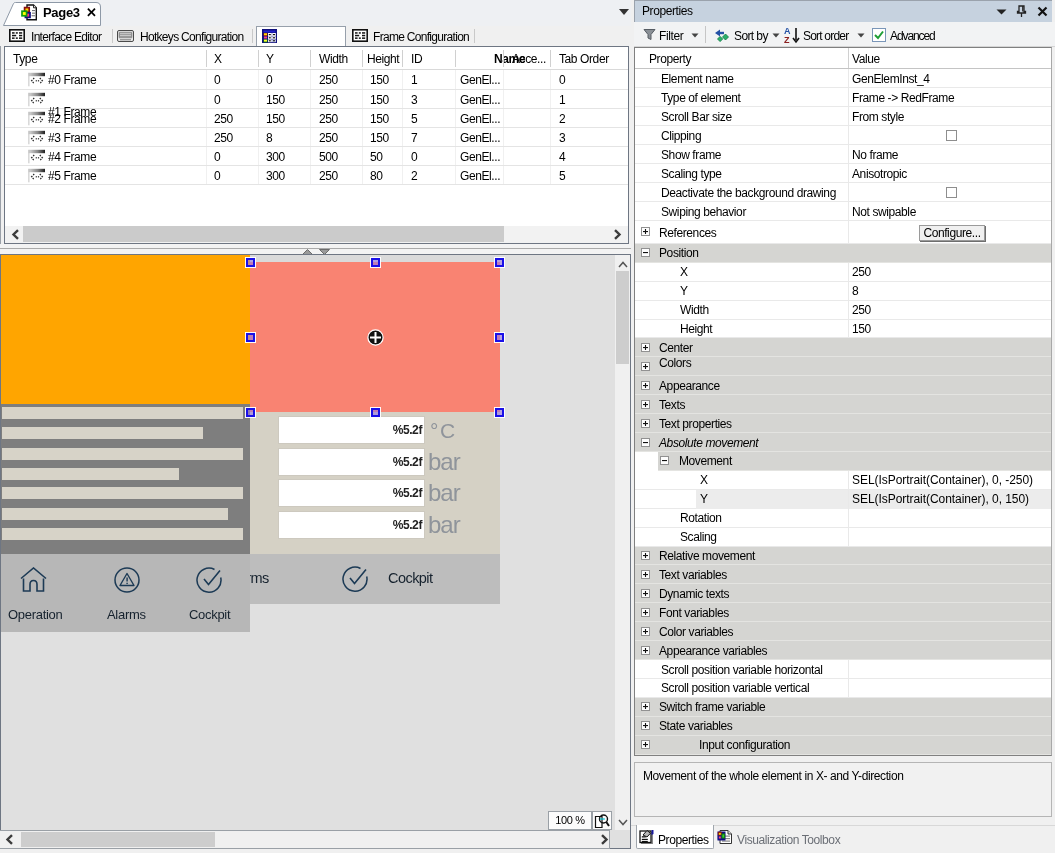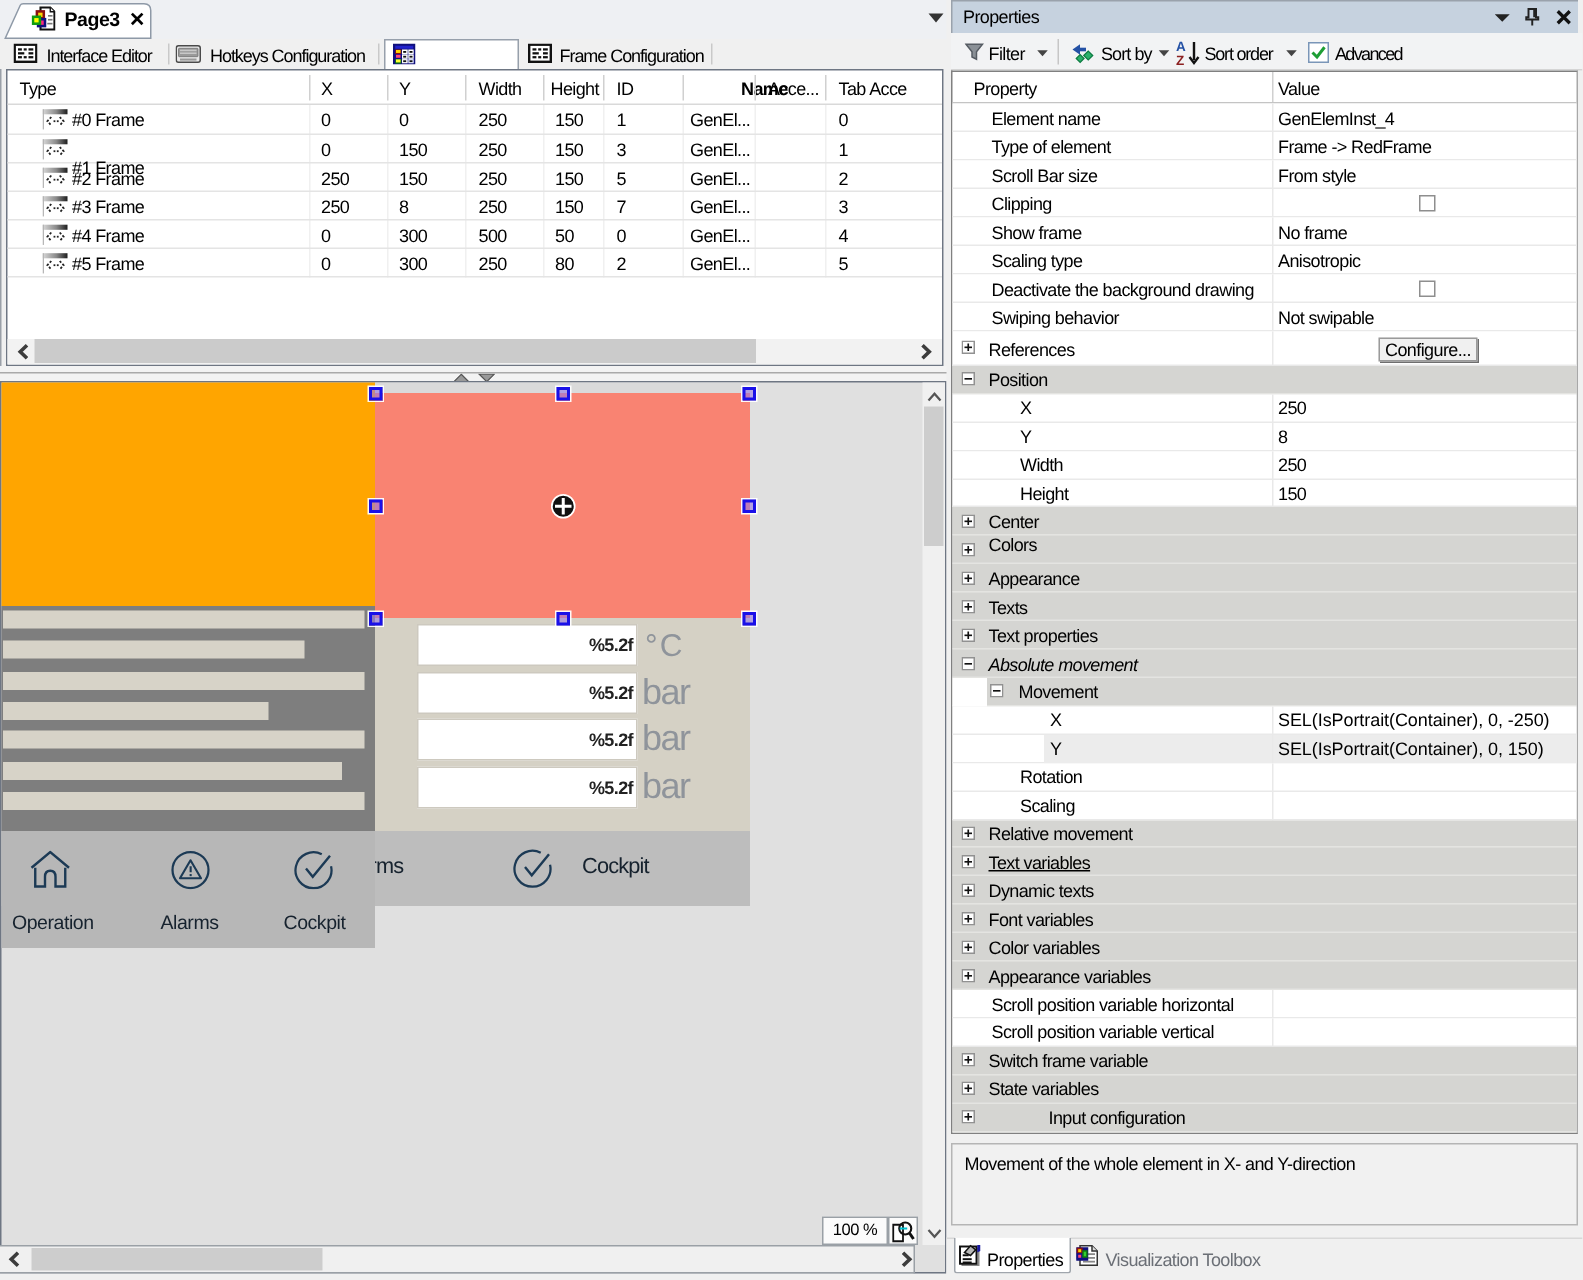--- a/index.html
+++ b/index.html
@@ -91,21 +91,21 @@
 <div class="abs" style="left:4px;top:46px;width:625px;height:198px;background:#fff;border:1px solid #6e7683;"></div>
 <div class="abs" style="left:0;top:46px;width:1px;height:198px;background:#9aa0a8;"></div>
 <div class="abs t12" style="left:13px;top:52px;">Type</div>
 <div class="abs t12" style="left:214px;top:52px;">X</div>
 <div class="abs t12" style="left:266px;top:52px;">Y</div>
 <div class="abs t12" style="left:319px;top:52px;">Width</div>
 <div class="abs t12" style="left:367px;top:52px;">Height</div>
 <div class="abs t12" style="left:411px;top:52px;">ID</div>
 <div class="abs t12" style="left:494px;top:52px;font-weight:bold;">Name</div>
 <div class="abs t12" style="left:512px;top:52px;">Acce...</div>
-<div class="abs t12" style="left:559px;top:52px;">Tab Acce</div>
+<div class="abs t12" style="left:559px;top:52px;">Tab Order</div>
 <div class="abs" style="left:205.5px;top:50px;width:1px;height:17px;background:#d0d0d0;"></div>
 <div class="abs" style="left:257.5px;top:50px;width:1px;height:17px;background:#d0d0d0;"></div>
 <div class="abs" style="left:309.5px;top:50px;width:1px;height:17px;background:#d0d0d0;"></div>
 <div class="abs" style="left:361.5px;top:50px;width:1px;height:17px;background:#d0d0d0;"></div>
 <div class="abs" style="left:401.5px;top:50px;width:1px;height:17px;background:#d0d0d0;"></div>
 <div class="abs" style="left:455px;top:50px;width:1px;height:17px;background:#d0d0d0;"></div>
 <div class="abs" style="left:503px;top:50px;width:1px;height:17px;background:#d0d0d0;"></div>
 <div class="abs" style="left:549.5px;top:50px;width:1px;height:17px;background:#d0d0d0;"></div>
 <div class="abs" style="left:5px;top:69px;width:623px;height:1px;background:#d9d9d9;"></div>
 <div class="abs" style="left:205.5px;top:70px;width:1px;height:115px;background:#f0f0f0;"></div>
@@ -558,21 +558,21 @@
     <rect x="2" y="4" width="5" height="1.1" fill="#111"></rect>
     <rect x="3.95" y="2" width="1.1" height="5" fill="#111"></rect>
   </svg>
 <div class="abs t12" style="left:659px;top:549.0px;">Relative movement</div>
 <div class="abs" style="left:635px;top:565.4px;width:416px;height:18.92px;background:#d5d5d2;border-bottom:1px solid #e4e4e1;"></div>
 <svg class="abs" style="left:641px;top:569.9px;" width="9" height="9" viewBox="0 0 9 9">
     <rect x="0.5" y="0.5" width="8" height="8" fill="#fdfdfd" stroke="#919191"></rect>
     <rect x="2" y="4" width="5" height="1.1" fill="#111"></rect>
     <rect x="3.95" y="2" width="1.1" height="5" fill="#111"></rect>
   </svg>
-<div class="abs t12" style="left:659px;top:567.9px;text-decoration:underline;">Text variables</div>
+<div class="abs t12" style="left:659px;top:567.9px;">Text variables</div>
 <div class="abs" style="left:635px;top:584.4px;width:416px;height:18.92px;background:#d5d5d2;border-bottom:1px solid #e4e4e1;"></div>
 <svg class="abs" style="left:641px;top:588.9px;" width="9" height="9" viewBox="0 0 9 9">
     <rect x="0.5" y="0.5" width="8" height="8" fill="#fdfdfd" stroke="#919191"></rect>
     <rect x="2" y="4" width="5" height="1.1" fill="#111"></rect>
     <rect x="3.95" y="2" width="1.1" height="5" fill="#111"></rect>
   </svg>
 <div class="abs t12" style="left:659px;top:586.8px;">Dynamic texts</div>
 <div class="abs" style="left:635px;top:603.3px;width:416px;height:18.92px;background:#d5d5d2;border-bottom:1px solid #e4e4e1;"></div>
 <svg class="abs" style="left:641px;top:607.8px;" width="9" height="9" viewBox="0 0 9 9">
     <rect x="0.5" y="0.5" width="8" height="8" fill="#fdfdfd" stroke="#919191"></rect>

